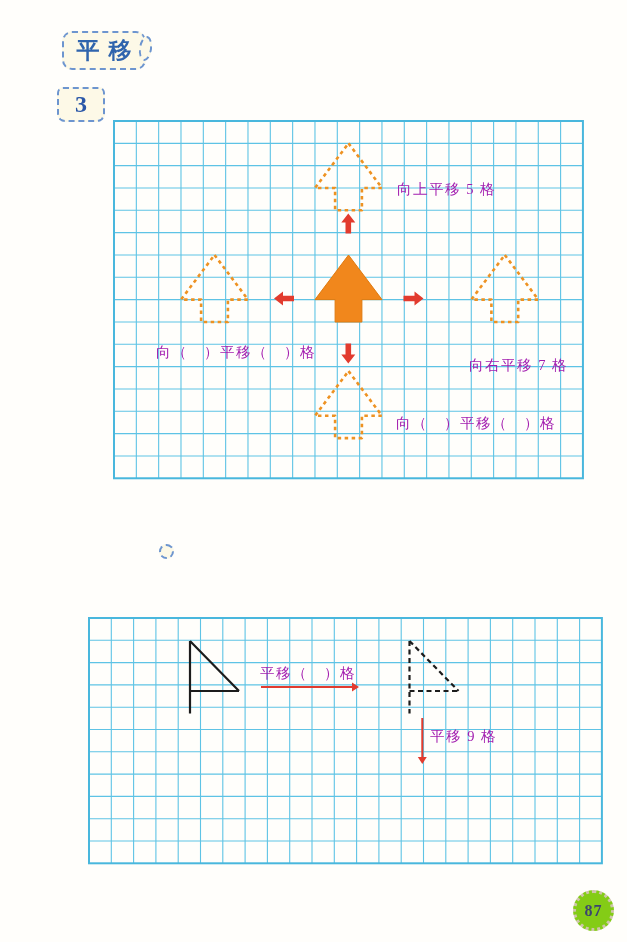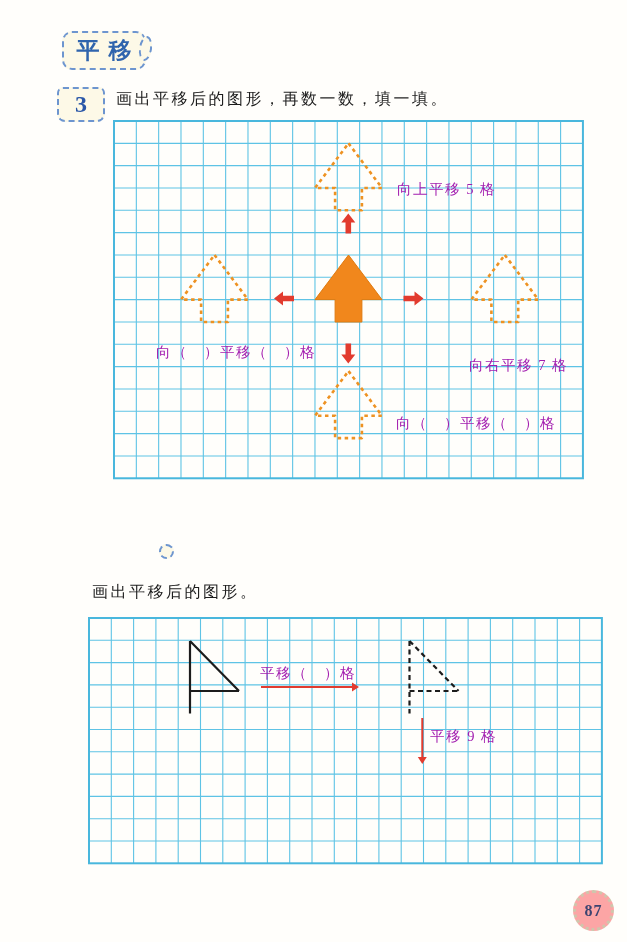--- a/index.html
+++ b/index.html
@@ -45,41 +45,40 @@
   .sec-tail{
     left:159px;top:544px;width:15px;height:15px;
     border:2px dashed #6d95cf;border-radius:50%;background:#fdf9e7;box-sizing:border-box;
   }
   .sec-text{
     left:92px;top:582px;font-size:16px;letter-spacing:2.5px;white-space:nowrap;
   }
   
   .page-badge{
     left:573px;top:890px;width:41px;height:41px;border-radius:50%;
-    border:3px dotted #cfc6ac;background:#fca5a5;box-sizing:border-box;
+    border:3px dotted #cfc6ac;background:#84cc16;box-sizing:border-box;
     display:flex;align-items:center;justify-content:center;
     color:#3c4470;font-size:16px;font-weight:bold;letter-spacing:1px;
     font-family:"Liberation Serif",serif;
   }
   svg{position:absolute;left:0;top:0;}
 </style>
 </head>
 <body>
 
 <div id="page">
 
   <div class="abs hdr-badge">
     <span>平移</span>
   </div>
   <div class="abs hdr-tail"></div>
 
   <div class="abs book-badge">
     <span>3</span>
   </div>
-  <div class="abs problem-text">画出平移后的图形，再数一数，填一填。</div>
 
   <svg id="fig-layer" width="627" height="942" viewBox="0 0 627 942">
       <g>
         <line x1="136.32999999999998" y1="121" x2="136.32999999999998" y2="478.28" stroke="#5ec3e5" stroke-width="1.1"></line>
         <line x1="158.66" y1="121" x2="158.66" y2="478.28" stroke="#5ec3e5" stroke-width="1.1"></line>
         <line x1="180.99" y1="121" x2="180.99" y2="478.28" stroke="#5ec3e5" stroke-width="1.1"></line>
         <line x1="203.32" y1="121" x2="203.32" y2="478.28" stroke="#5ec3e5" stroke-width="1.1"></line>
         <line x1="225.64999999999998" y1="121" x2="225.64999999999998" y2="478.28" stroke="#5ec3e5" stroke-width="1.1"></line>
         <line x1="247.98" y1="121" x2="247.98" y2="478.28" stroke="#5ec3e5" stroke-width="1.1"></line>
         <line x1="270.31" y1="121" x2="270.31" y2="478.28" stroke="#5ec3e5" stroke-width="1.1"></line>
@@ -162,21 +161,20 @@
       <path fill="none" stroke="#1c1c1c" stroke-width="2.2" d="M190 641 L190 713.5 M190 641 L239 691 M190 691 L239 691"></path>
       <path fill="none" stroke="#1c1c1c" stroke-width="2.2" stroke-dasharray="5 3.5" d="M409.5 641 L409.5 713.5 M409.5 641 L458.5 691 M409.5 691 L458.5 691"></path>
     </svg>
 
   <div class="abs grid-label" style="left:397px;top:180px;">向上平移 5 格</div>
   <div class="abs grid-label" style="left:156px;top:343px;">向（　）平移（　）格</div>
   <div class="abs grid-label" style="left:469px;top:343px;margin-top:13px;">向右平移 7 格</div>
   <div class="abs grid-label" style="left:396px;top:414px;">向（　）平移（　）格</div>
 
   <div class="abs sec-tail"></div>
-  <div class="abs sec-text">画出平移后的图形。</div>
 
   <div class="abs grid-label" style="left:260px;top:664px;">平移（　）格</div>
   <div class="abs grid-label" style="left:430px;top:727px;">平移 9 格</div>
 
   <div class="abs page-badge">
     <span>87</span>
   </div>
 
 </div>
 

